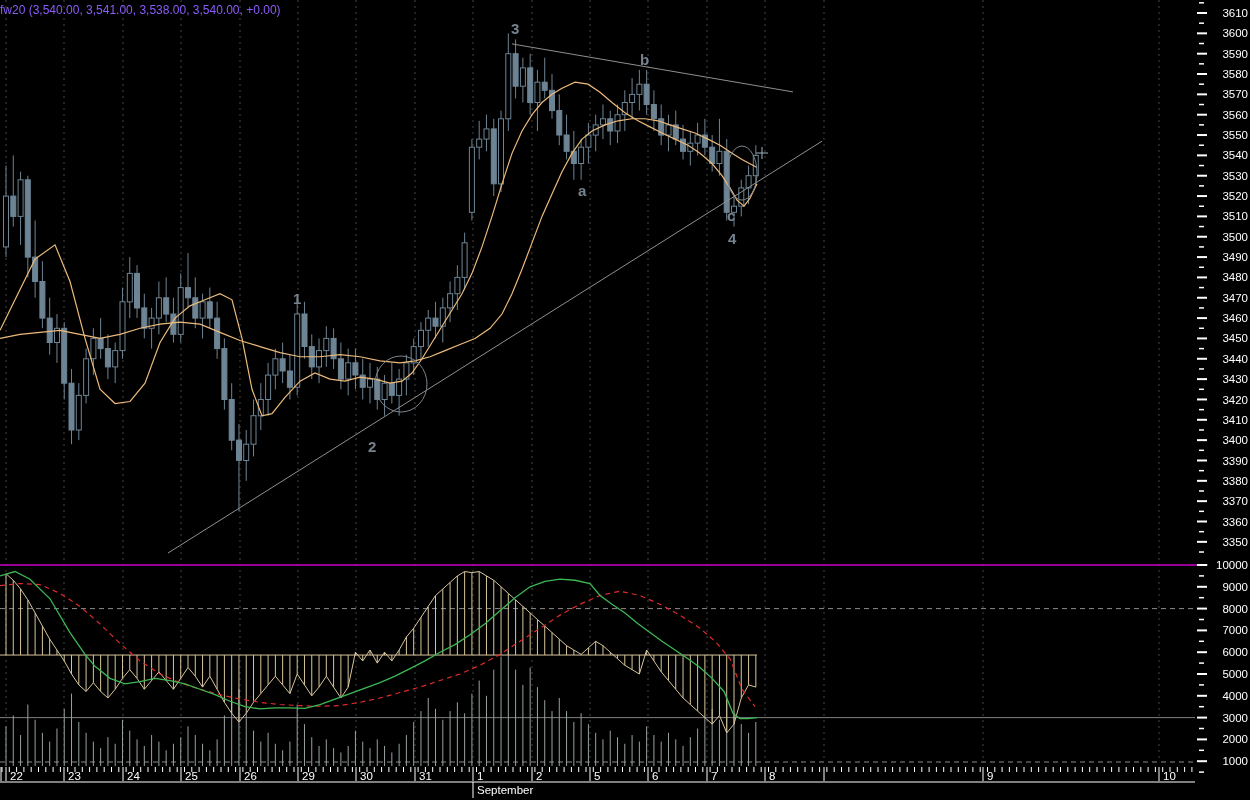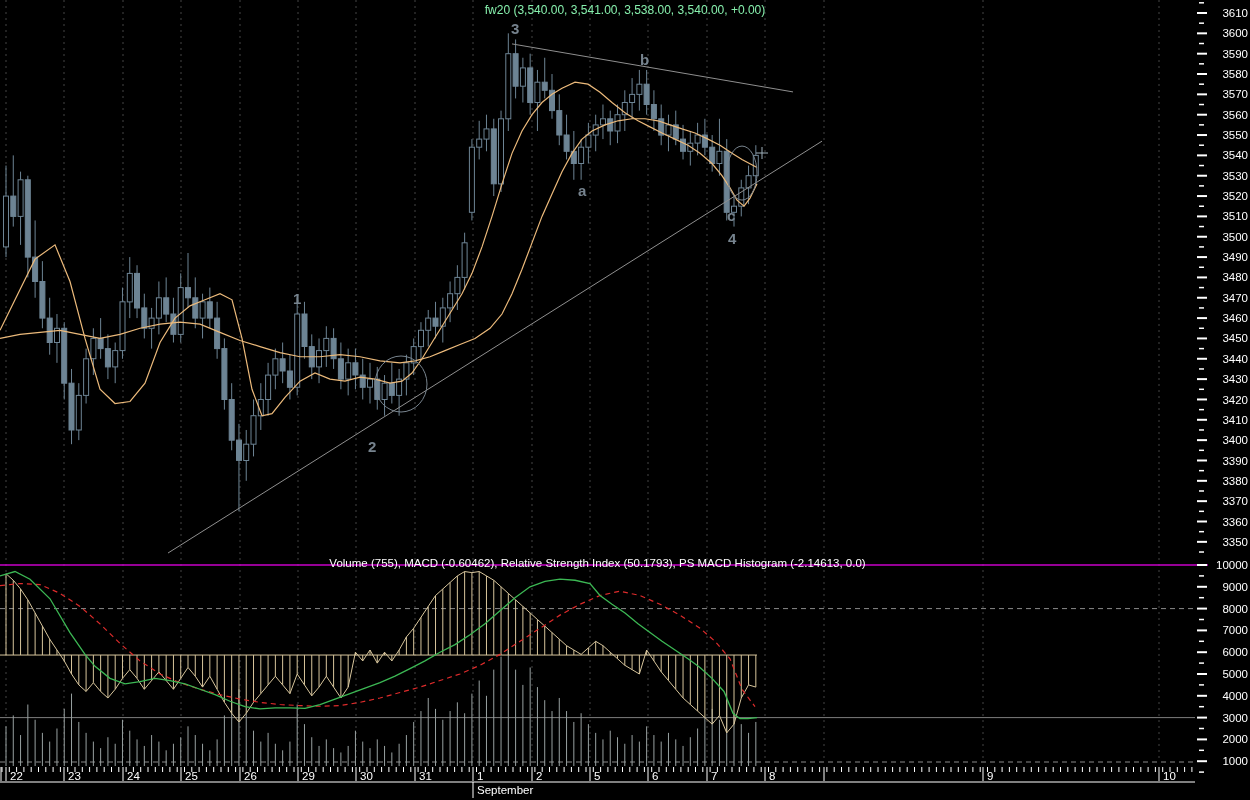--- a/index.html
+++ b/index.html
@@ -1,20 +1,20 @@
 <!DOCTYPE html>
 <html><head>
 <meta charset="utf-8">
 <style>
   html,body{margin:0;padding:0;background:#000;}
   #app{position:relative;width:1250px;height:800px;background:#000;overflow:hidden;
        font-family:"Liberation Sans",sans-serif;}
   #chart-svg{position:absolute;left:0;top:0;}
-  .toptitle{position:absolute;left:0;top:3px;width:1250px;text-align:center;
-            color:#86efac;font-size:12px;letter-spacing:0px;}
+  .toptitle{position:absolute;left:0;top:3px;width:1250px;text-align:left;
+            color:#8b5cf6;font-size:12px;letter-spacing:0px;}
   .indtitle{position:absolute;left:0;top:557px;width:1195px;text-align:center;
             color:#ffffff;font-size:11.5px;}
   .month{position:absolute;left:477px;top:784px;color:#ffffff;font-size:11.5px;}
   .wave{position:absolute;color:#76838e;font-size:15px;font-weight:bold;
         font-family:"Liberation Sans",sans-serif;}
 </style>
 </head>
 <body>
 
 <div id="app">
@@ -775,21 +775,20 @@
       <text x="594" y="780" fill="#fff" font-size="11.5" font-family="Liberation Sans, sans-serif">5</text>
       <text x="652" y="780" fill="#fff" font-size="11.5" font-family="Liberation Sans, sans-serif">6</text>
       <text x="711" y="780" fill="#fff" font-size="11.5" font-family="Liberation Sans, sans-serif">7</text>
       <text x="769" y="780" fill="#fff" font-size="11.5" font-family="Liberation Sans, sans-serif">8</text>
       <text x="987" y="780" fill="#fff" font-size="11.5" font-family="Liberation Sans, sans-serif">9</text>
       <text x="1163" y="780" fill="#fff" font-size="11.5" font-family="Liberation Sans, sans-serif">10</text>
       <line x1="0" y1="782" x2="1195" y2="782" stroke="#fff" stroke-width="1"></line>
       <line x1="473" y1="782" x2="473" y2="798" stroke="#fff" stroke-width="1"></line>
     </svg>
   <div class="toptitle">fw20 (3,540.00, 3,541.00, 3,538.00, 3,540.00, +0.00)</div>
-  <div class="indtitle">Volume (755), MACD (-0.60462), Relative Strength Index (50.1793), PS MACD Histogram (-2.14613, 0.0)</div>
   <div class="month">September</div>
   <div id="annots">
       <div class="wave" style="left: 293px; top: 290px;">1</div>
       <div class="wave" style="left: 368px; top: 438px;">2</div>
       <div class="wave" style="left: 511px; top: 20px;">3</div>
       <div class="wave" style="left: 578px; top: 182px;">a</div>
       <div class="wave" style="left: 640px; top: 51px;">b</div>
       <div class="wave" style="left: 727px; top: 207px;">c</div>
       <div class="wave" style="left: 728px; top: 230px;">4</div>
     </div>

